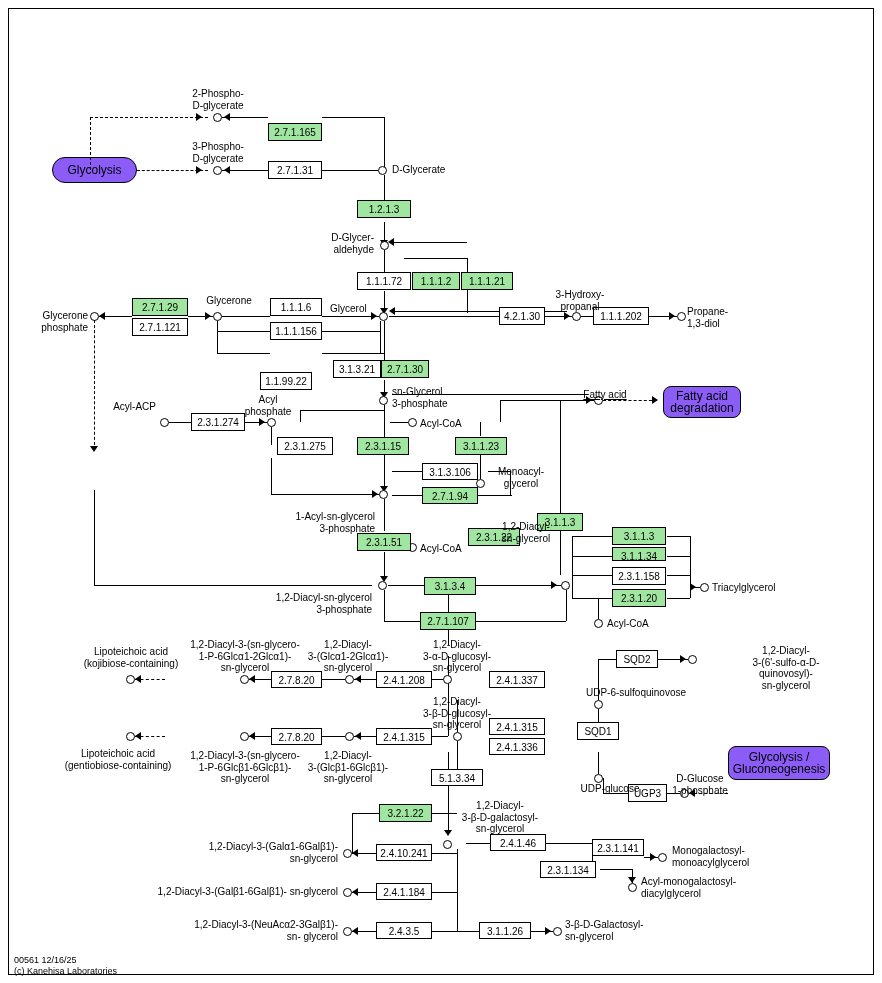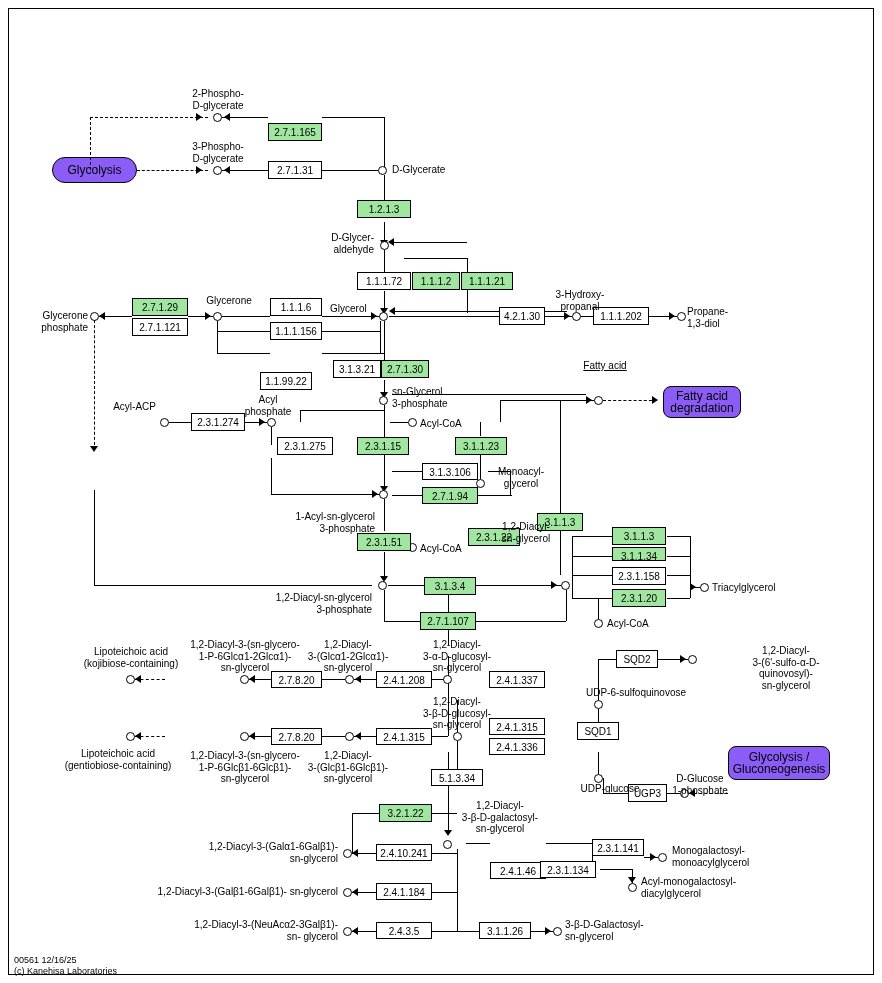--- a/index.html
+++ b/index.html
@@ -326,21 +326,21 @@
   <div class="enz" style="left:271px;top:728px;width:51px;height:17px;line-height:15px;">2.7.8.20</div>
   <div class="enz" style="left:376px;top:728px;width:56px;height:17px;line-height:15px;">2.4.1.315</div>
   <div class="enz" style="left:489px;top:718px;width:56px;height:17px;line-height:15px;">2.4.1.315</div>
   <div class="enz" style="left:489px;top:738px;width:56px;height:17px;line-height:15px;">2.4.1.336</div>
   <div class="enz" style="left:431px;top:769px;width:52px;height:17px;line-height:15px;">5.1.3.34</div>
   <div class="enz" style="left:616px;top:650px;width:42px;height:18px;line-height:16px;">SQD2</div>
   <div class="enz" style="left:577px;top:722px;width:42px;height:18px;line-height:16px;">SQD1</div>
   <div class="enz" style="left:628px;top:784px;width:39px;height:18px;line-height:16px;">UGP3</div>
   <div class="enz green" style="left:379px;top:804px;width:53px;height:18px;line-height:16px;">3.2.1.22</div>
   <div class="enz" style="left:376px;top:844px;width:56px;height:17px;line-height:15px;">2.4.10.241</div>
-  <div class="enz" style="left:490px;top:862px;width:56px;height:17px;line-height:15px;">2.4.1.46</div>
+  <div class="enz" style="left:490px;top:834px;width:56px;height:17px;line-height:15px;">2.4.1.46</div>
   <div class="enz" style="left:592px;top:839px;width:52px;height:17px;line-height:15px;">2.3.1.141</div>
   <div class="enz" style="left:540px;top:861px;width:56px;height:17px;line-height:15px;">2.3.1.134</div>
   <div class="enz" style="left:376px;top:883px;width:56px;height:17px;line-height:15px;">2.4.1.184</div>
   <div class="enz" style="left:376px;top:922px;width:56px;height:17px;line-height:15px;">2.4.3.5</div>
   <div class="enz" style="left:479px;top:922px;width:52px;height:17px;line-height:15px;">3.1.1.26</div>
 
   <div class="lbl c" style="left:218px;top:88px;white-space:pre-line;">2-Phospho-
 D-glycerate</div>
   <div class="lbl c" style="left:218px;top:141px;white-space:pre-line;">3-Phospho-
 D-glycerate</div>
@@ -356,21 +356,21 @@
   <div class="lbl" style="left:687px;top:306px;white-space:pre-line;">Propane-
 1,3-diol</div>
   <div class="lbl" style="left:392px;top:386px;white-space:pre-line;">sn-Glycerol
 3-phosphate</div>
   <div class="lbl r" style="left:156px;top:401px;">Acyl-ACP</div>
   <div class="lbl c" style="left:268px;top:394px;white-space:pre-line;">Acyl
 phosphate</div>
   <div class="lbl" style="left:420px;top:418px;">Acyl-CoA</div>
   <div class="lbl" style="left:420px;top:543px;">Acyl-CoA</div>
   <div class="lbl" style="left:607px;top:618px;">Acyl-CoA</div>
-  <div class="lbl c" style="left:605px;top:360px;text-decoration:underline;">Fatty acid</div>
+  <div class="lbl c" style="left:605px;top:389px;text-decoration:underline;">Fatty acid</div>
   <div class="lbl c" style="left:521px;top:466px;white-space:pre-line;">Monoacyl-
 glycerol</div>
   <div class="lbl r" style="left:375px;top:511px;white-space:pre-line;text-align:right;">1-Acyl-sn-glycerol
 3-phosphate</div>
   <div class="lbl c" style="left:526px;top:521px;white-space:pre-line;">1,2-Diacyl-
 sn-glycerol</div>
   <div class="lbl r" style="left:372px;top:592px;white-space:pre-line;text-align:right;">1,2-Diacyl-sn-glycerol
 3-phosphate</div>
   <div class="lbl" style="left:712px;top:582px;">Triacylglycerol</div>
   <div class="lbl c" style="left:131px;top:646px;white-space:pre-line;">Lipoteichoic acid

